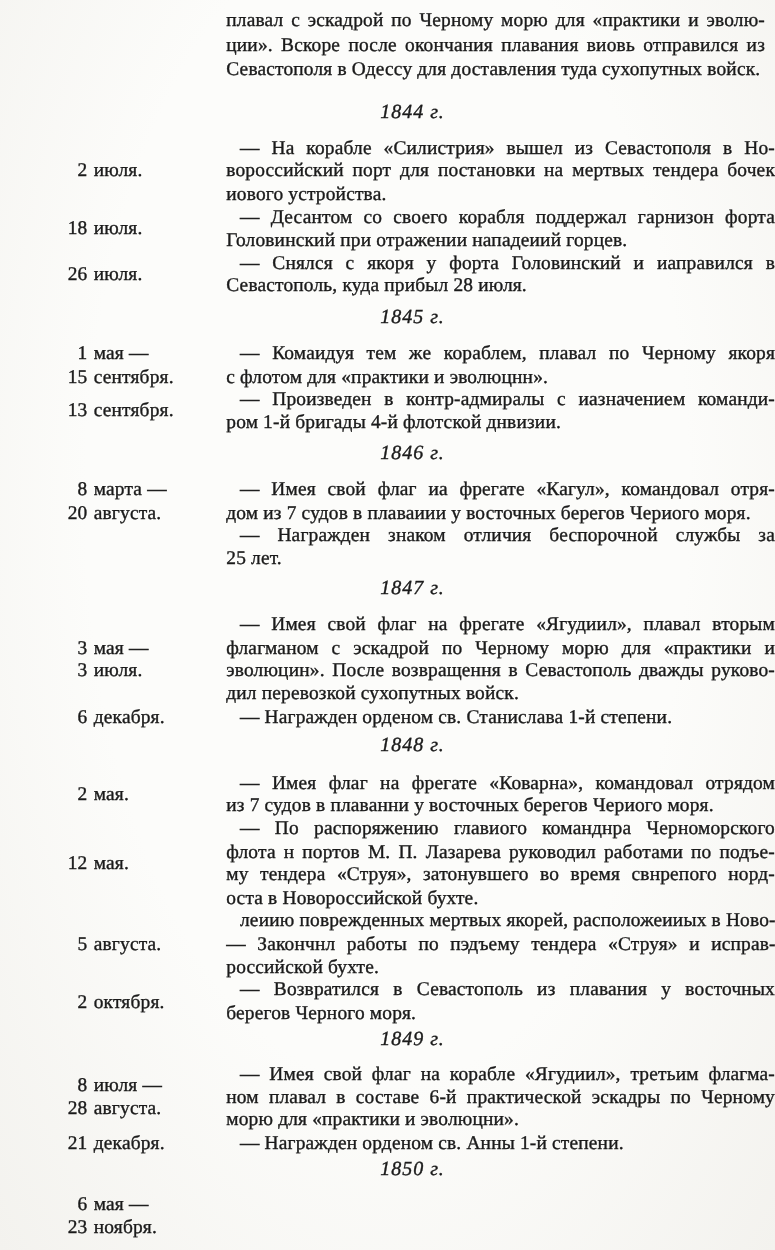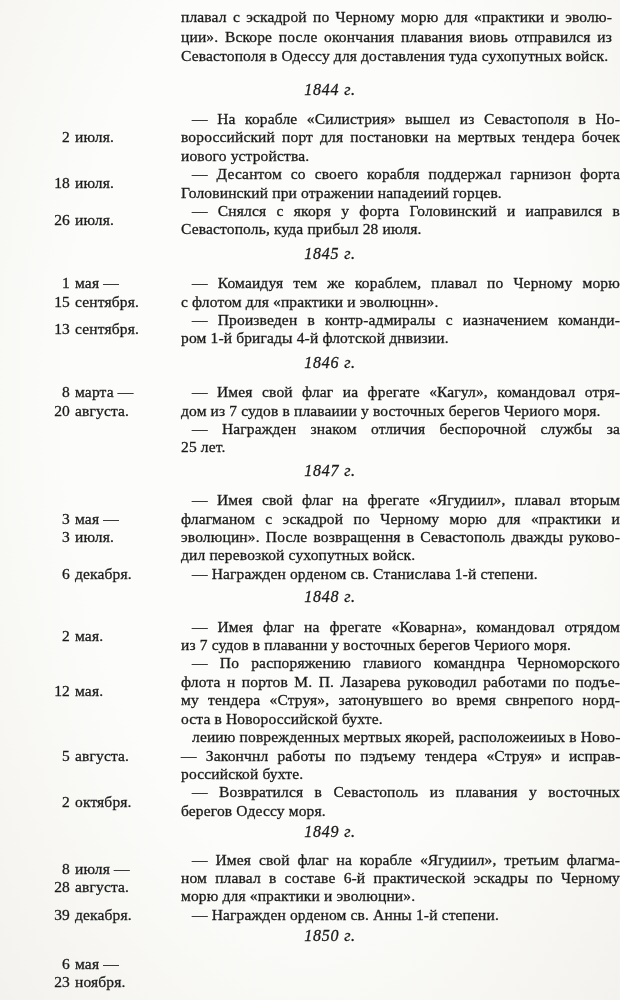--- a/index.html
+++ b/index.html
@@ -109,21 +109,21 @@
         </div>
       </div>
       <div class="section">
         <div class="year-heading">1845 г.</div>
         <div class="entry-row">
           <div class="entry-date">
             <div class="date-line"><span class="date-day">1</span><span class="date-month">мая —</span></div>
             <div class="date-line"><span class="date-day">15</span><span class="date-month">сентября.</span></div>
           </div>
           <div class="entry-para para">
-            <div class="line">— Комаидуя тем же кораблем, плавал по Черному морю</div>
+            <div class="line">— Комаидуя тем же кораблем, плавал по Черному якоря</div>
             <div class="line">с флотом для «практики и эволюцнн».</div>
           </div>
         </div>
         <div class="entry-row">
           <div class="entry-date">
             <div class="date-line"><span class="date-day">13</span><span class="date-month">сентября.</span></div>
           </div>
           <div class="entry-para para">
             <div class="line">— Произведен в контр-адмиралы с иазначением команди-</div>
             <div class="line">ром 1-й бригады 4-й флотской днвизии.</div>
@@ -204,40 +204,40 @@
             <div class="line">— Закончнл работы по пэдъему тендера «Струя» и исправ-</div>
             <div class="line">российской бухте.</div>
           </div>
         </div>
         <div class="entry-row">
           <div class="entry-date">
             <div class="date-line"><span class="date-day">2</span><span class="date-month">октября.</span></div>
           </div>
           <div class="entry-para para">
             <div class="line">— Возвратился в Севастополь из плавания у восточных</div>
-            <div class="line">берегов Одессу моря.</div>
+            <div class="line">берегов Черного моря.</div>
           </div>
         </div>
       </div>
       <div class="section">
         <div class="year-heading">1849 г.</div>
         <div class="entry-row">
           <div class="entry-date">
             <div class="date-line"><span class="date-day">8</span><span class="date-month">июля —</span></div>
             <div class="date-line"><span class="date-day">28</span><span class="date-month">августа.</span></div>
           </div>
           <div class="entry-para para">
             <div class="line">— Имея свой флаг на корабле «Ягудиил», третьим флагма-</div>
             <div class="line">ном плавал в составе 6-й практической эскадры по Черному</div>
             <div class="line">морю для «практики и эволюцни».</div>
           </div>
         </div>
         <div class="entry-row">
           <div class="entry-date">
-            <div class="date-line"><span class="date-day">39</span><span class="date-month">декабря.</span></div>
+            <div class="date-line"><span class="date-day">21</span><span class="date-month">декабря.</span></div>
           </div>
           <div class="entry-para para">
             <div class="line">— Награжден орденом св. Анны 1-й степени.</div>
           </div>
         </div>
       </div>
       <div class="section">
         <div class="year-heading">1850 г.</div>
         <div class="entry-row">
           <div class="entry-date">

